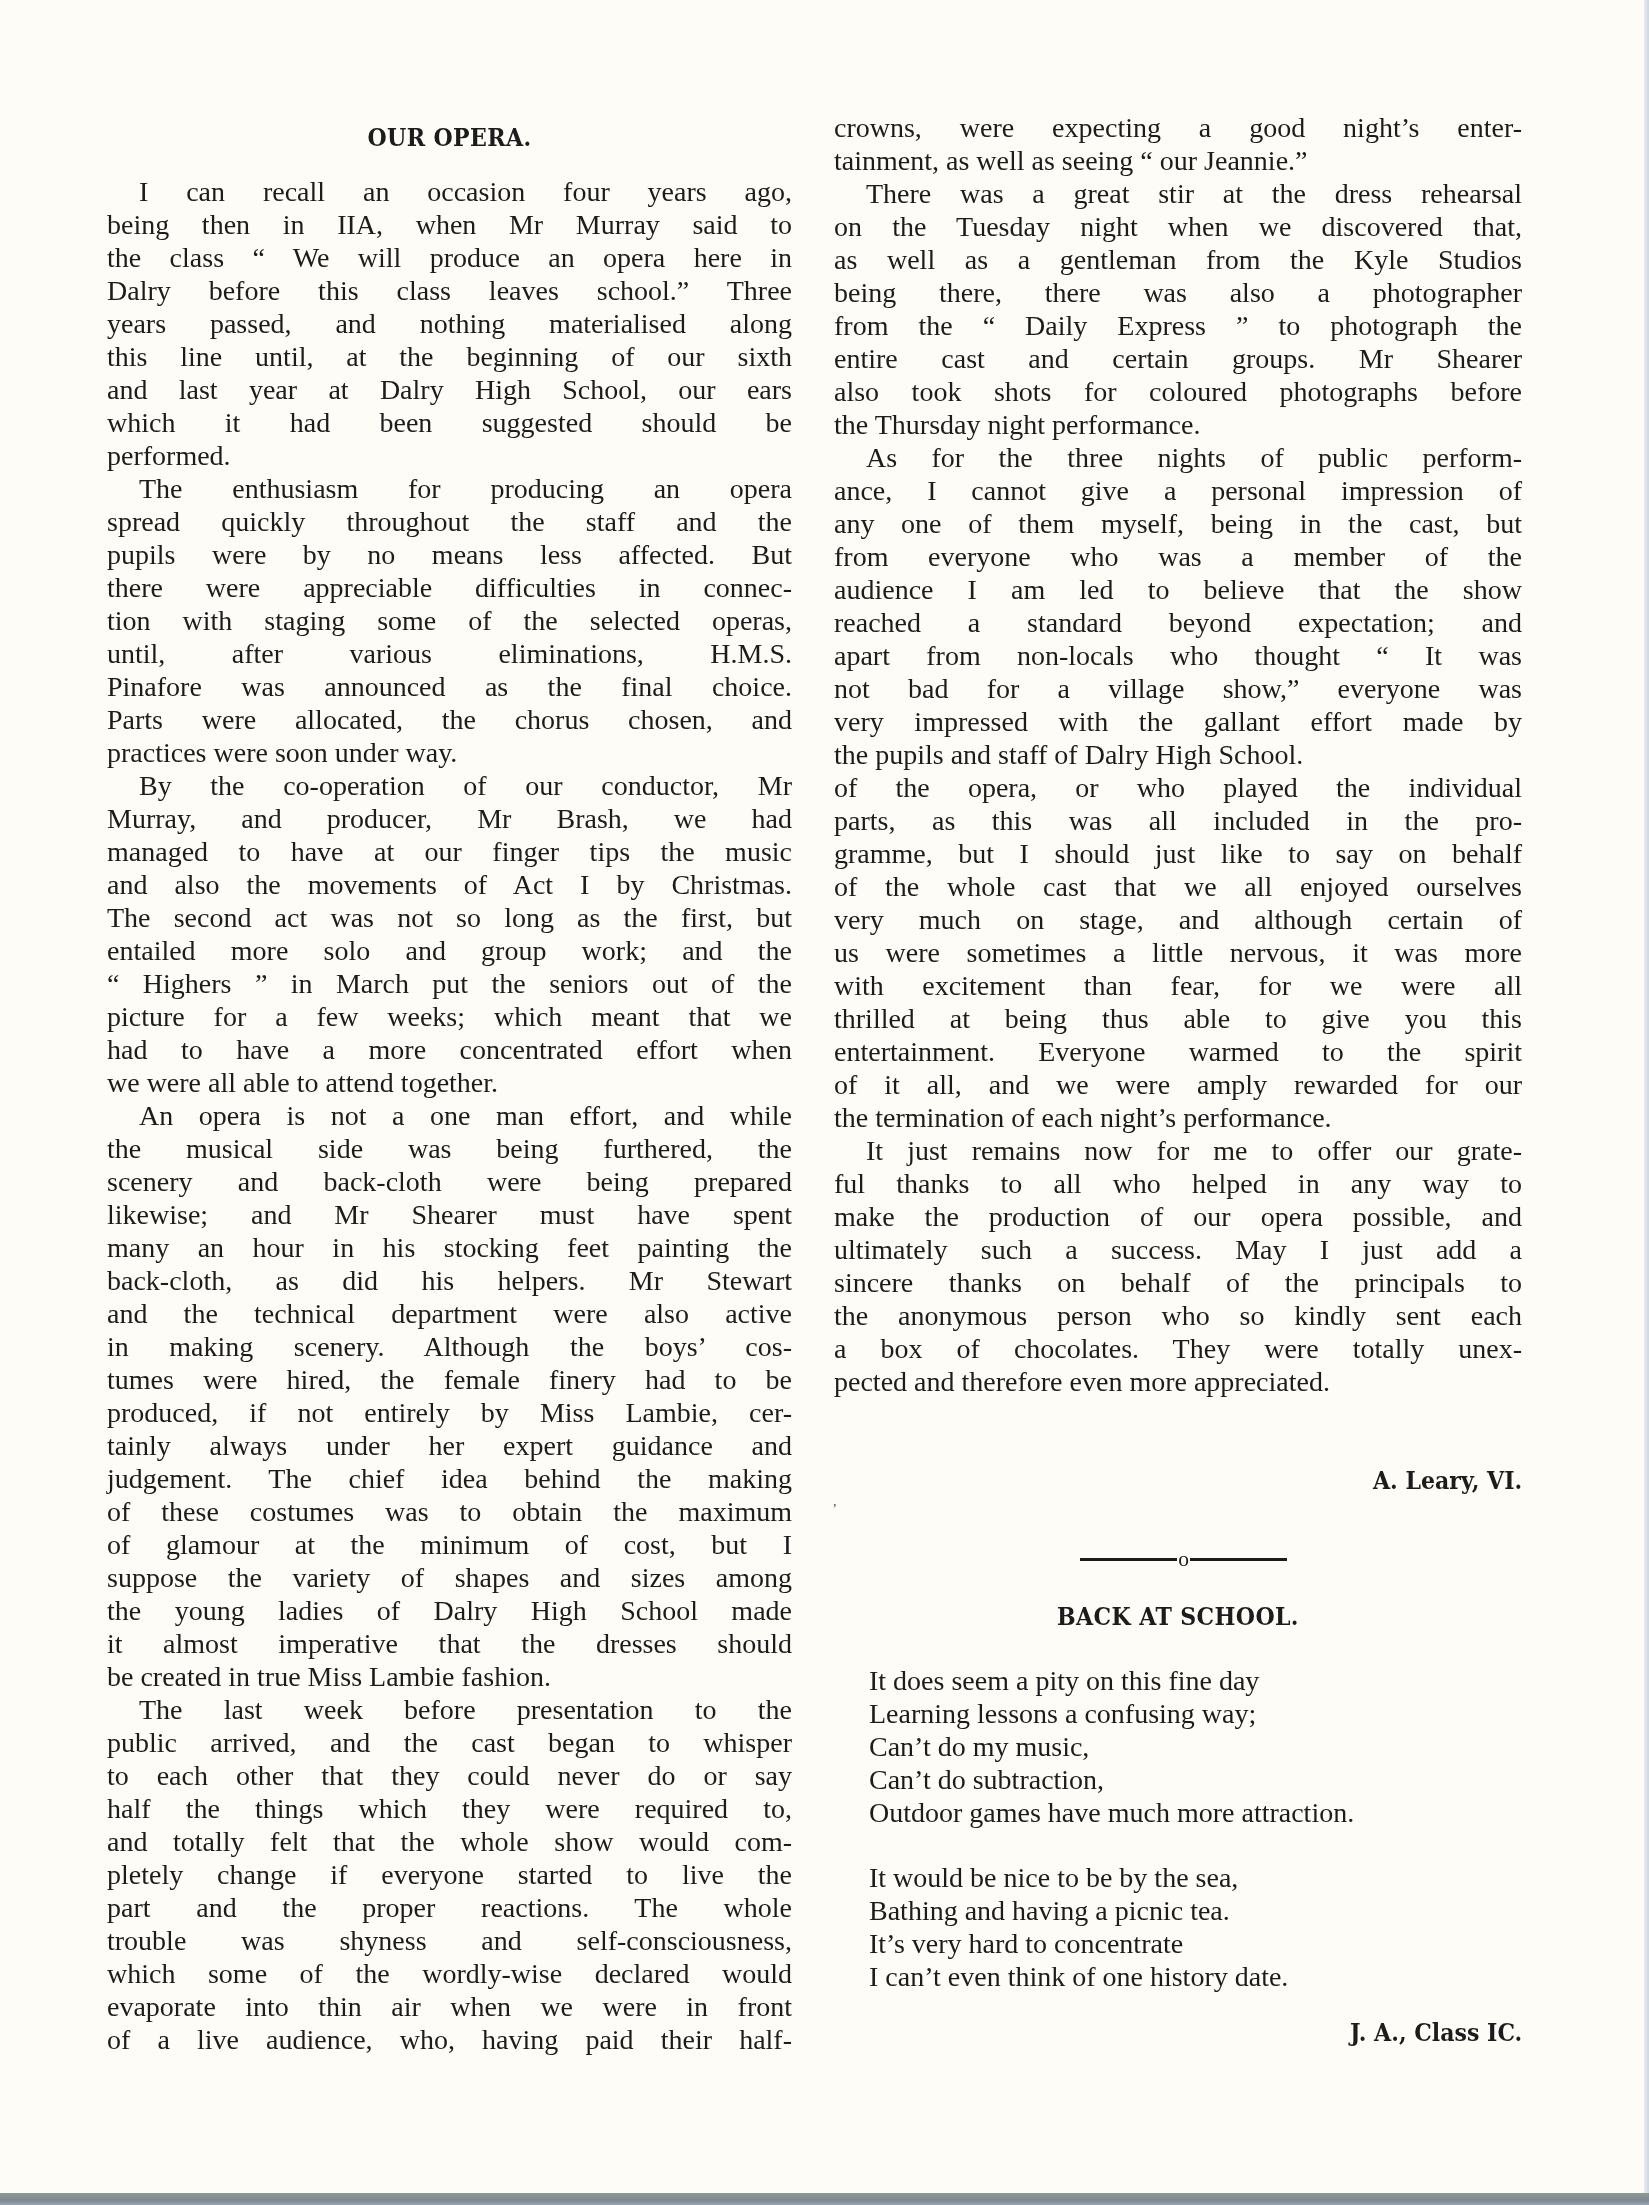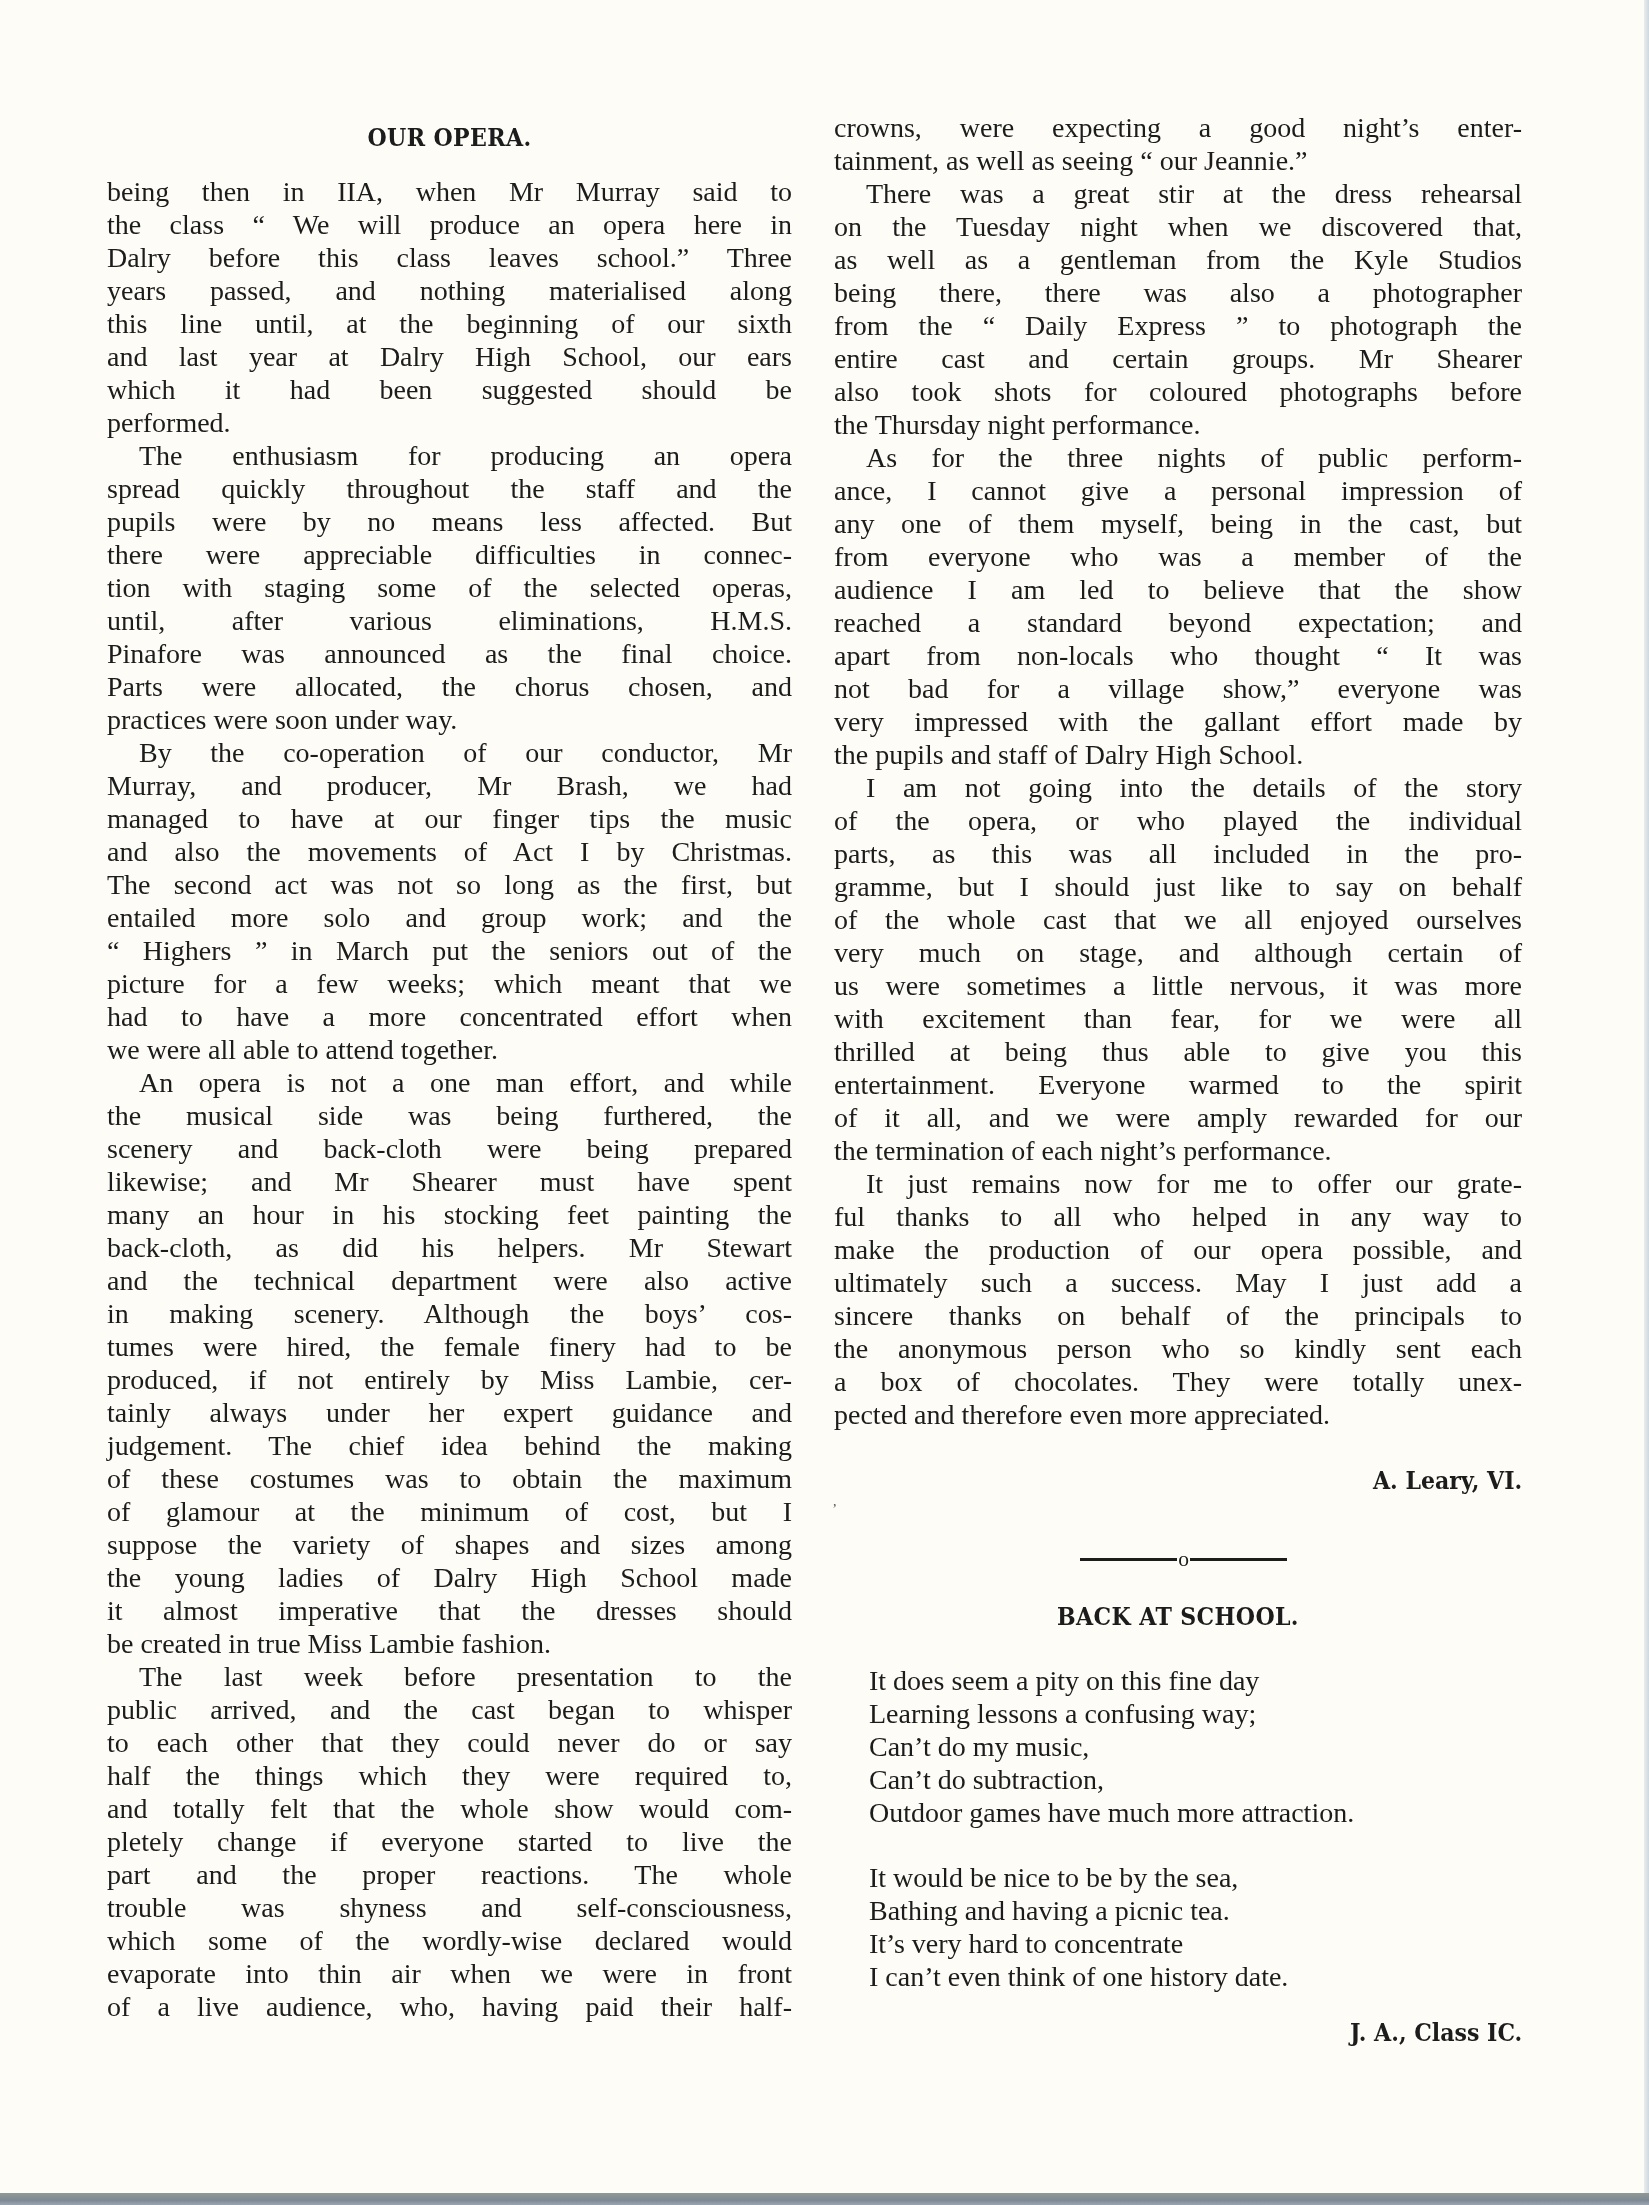--- a/index.html
+++ b/index.html
@@ -65,20 +65,21 @@
 </style>
 </head>
 <body>
 
 <div class="page-edge-right"></div>
 <div class="page-edge-bottom"></div>
 
 <section class="col col-left">
   <h1 class="heading" style="top:123px; margin:0;">OUR OPERA.</h1>
   <div class="lines" id="left-lines" style="top:175px;">
+      <span class="line indent">I can recall an occasion four years ago,</span>
       <span class="line">being then in IIA, when Mr Murray said to</span>
       <span class="line">the class “ We will produce an opera here in</span>
       <span class="line">Dalry before this class leaves school.”  Three</span>
       <span class="line">years passed, and nothing materialised along</span>
       <span class="line">this line until, at the beginning of our sixth</span>
       <span class="line">and last year at Dalry High School, our ears</span>
       <span class="line">which it had been suggested should be</span>
       <span class="line end">performed.</span>
       <span class="line indent">The enthusiasm for producing an opera</span>
       <span class="line">spread quickly throughout the staff and the</span>
@@ -146,21 +147,20 @@
       <span class="line indent">As for the three nights of public perform-</span>
       <span class="line">ance, I cannot give a personal impression of</span>
       <span class="line">any one of them myself, being in the cast, but</span>
       <span class="line">from everyone who was a member of the</span>
       <span class="line">audience I am led to believe that the show</span>
       <span class="line">reached a standard beyond expectation; and</span>
       <span class="line">apart from non-locals who thought “ It was</span>
       <span class="line">not bad for a village show,” everyone was</span>
       <span class="line">very impressed with the gallant effort made by</span>
       <span class="line end">the pupils and staff of Dalry High School.</span>
-      <span class="line indent">I am not going into the details of the story</span>
       <span class="line">of the opera, or who played the individual</span>
       <span class="line">parts, as this was all included in the pro-</span>
       <span class="line">gramme, but I should just like to say on behalf</span>
       <span class="line">of the whole cast that we all enjoyed ourselves</span>
       <span class="line">very much on stage, and although certain of</span>
       <span class="line">us were sometimes a little nervous, it was more</span>
       <span class="line">with excitement than fear, for we were all</span>
       <span class="line">thrilled at being thus able to give you this</span>
       <span class="line">entertainment.  Everyone warmed to the spirit</span>
       <span class="line">of it all, and we were amply rewarded for our</span>

